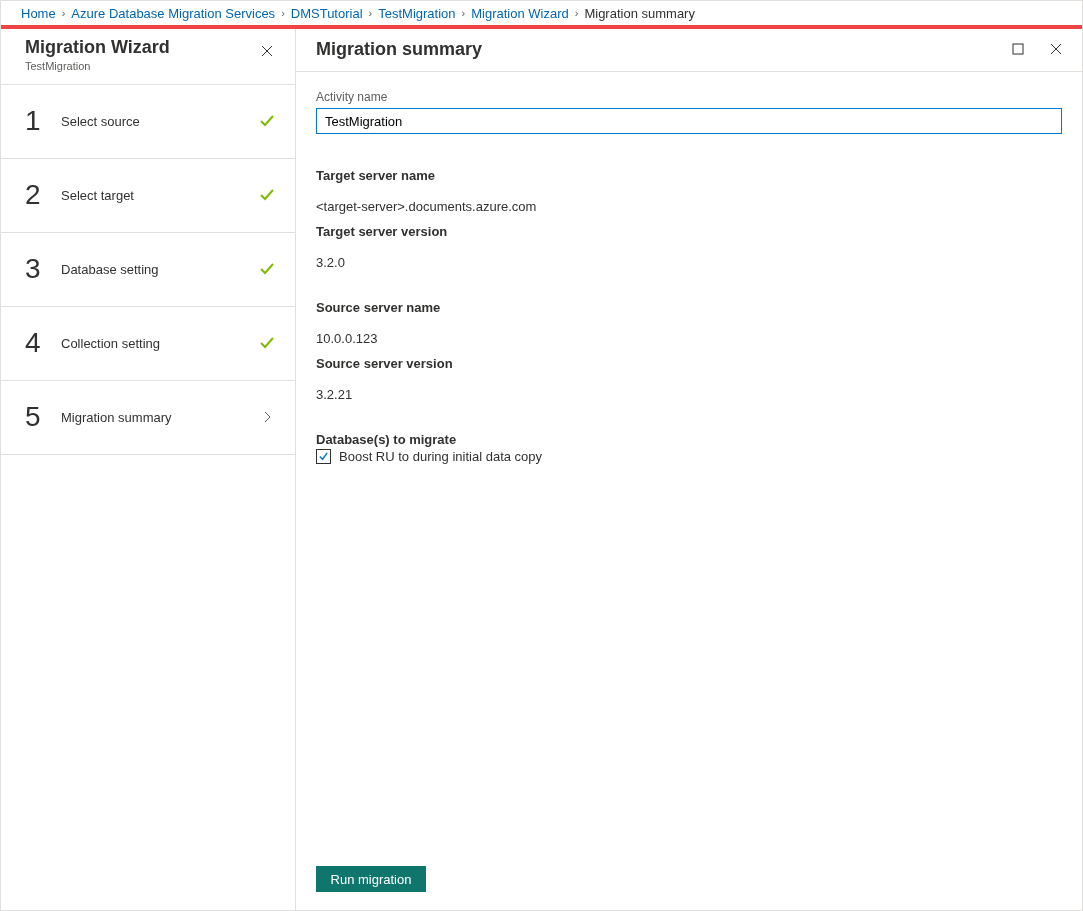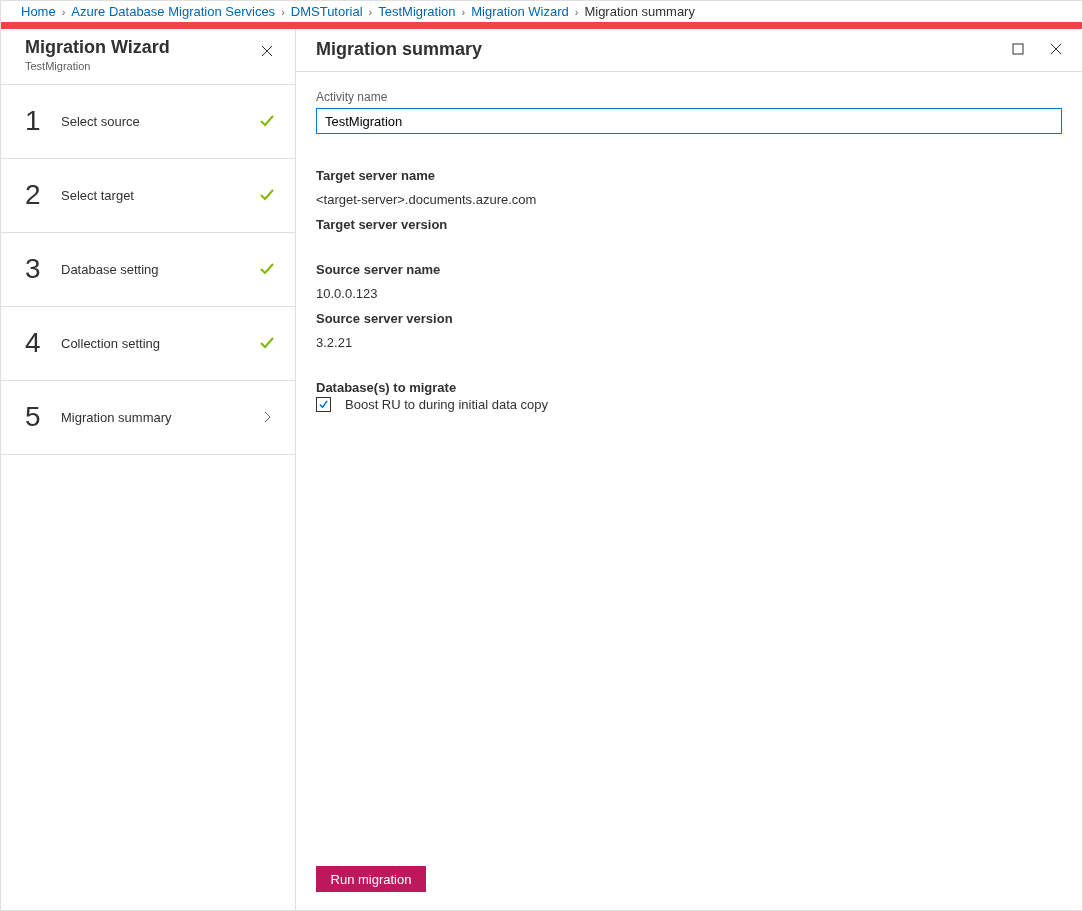--- a/index.html
+++ b/index.html
@@ -15,21 +15,21 @@
   }
 
   
   .breadcrumb {
     display: flex;
     align-items: center;
     gap: 6px;
     padding: 6px 20px 6px 20px;
     font-size: 13px;
     height: 28px;
-    border-bottom: 7px solid #ef4444;
+    border-bottom: 4px solid #ef4444;
   }
   .breadcrumb a { color: #0066b4; text-decoration: none; cursor: pointer; }
   .breadcrumb .sep { color: #605e5c; font-size: 11px; }
   .breadcrumb .current { color: #323130; }
 
   
   .main {
     display: flex;
     height: calc(100% - 28px);
   }
@@ -110,37 +110,37 @@
     padding: 5px 8px;
     font-size: 13px;
     font-family: inherit;
     outline: none;
     height: 26px;
   }
 
   .summary-block { margin-top: 34px; }
   .summary-label { font-size: 13px; font-weight: 600; margin-top: 10px; }
   .summary-label:first-child { margin-top: 0; }
-  .summary-value { font-size: 13px; color: #323130; margin-top: 9px; }
-
-  .check-row { display: flex; align-items: center; gap: 14px; margin-top: 2px; }
+  .summary-value { font-size: 13px; color: #323130; margin-top: 16px; }
+
+  .check-row { display: flex; align-items: center; gap: 8px; margin-top: 2px; }
   .checkbox {
     width: 15px; height: 15px;
     border: 1px solid #323130;
     display: flex; align-items: center; justify-content: center;
     cursor: pointer;
     color: #0078d4;
   }
   .checkbox svg { display: block; }
 
   .footer {
     padding: 10px 20px 18px 20px;
   }
   .primary-btn {
-    background: #be185d;
+    background: #0f766e;
     color: #fff;
     border: none;
     padding: 6px 14px;
     font-size: 13px;
     font-family: inherit;
     cursor: pointer;
     min-width: 110px;
     height: 26px;
   }
 </style>
@@ -244,20 +244,21 @@
 
     <div class="content-body">
       <div class="field-label">Activity name</div>
       <input class="text-input" type="text" value="TestMigration" style="">
 
       <div class="summary-block">
         <div class="summary-label">Target server name</div>
         <div class="summary-value">&lt;target-server&gt;.documents.azure.com</div>
 
         <div class="summary-label">Target server version</div>
+        <div class="summary-value">3.2.0</div>
 
         <div class="summary-label" style="margin-top:30px;">Source server name</div>
         <div class="summary-value">10.0.0.123</div>
 
         <div class="summary-label">Source server version</div>
         <div class="summary-value">3.2.21</div>
 
         <div class="summary-label" style="margin-top:30px;">Database(s) to migrate</div>
 
         <div class="check-row">

